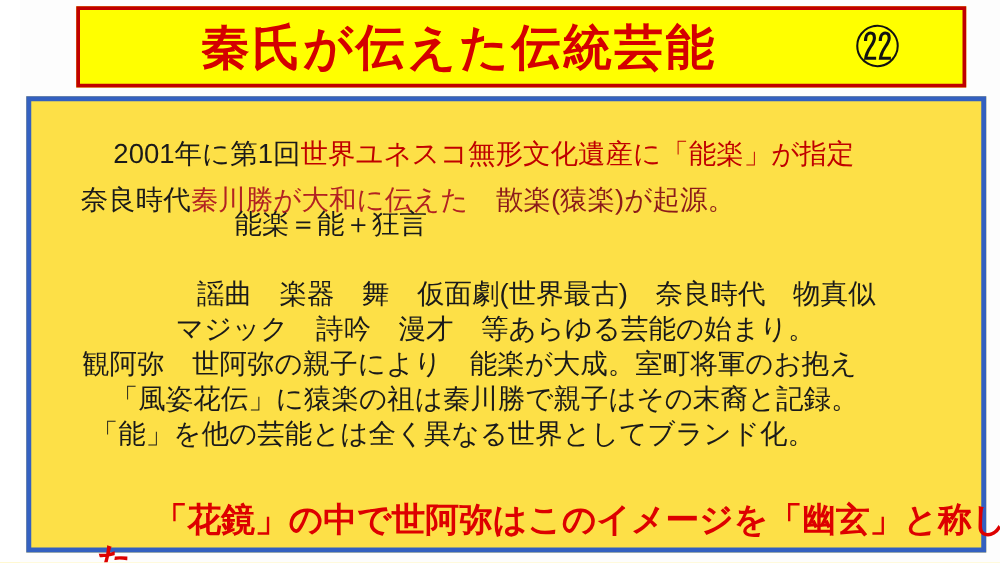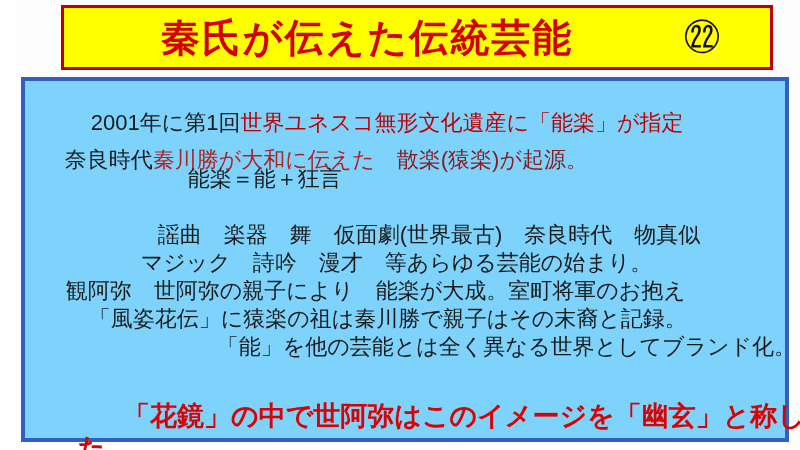--- a/index.html
+++ b/index.html
@@ -48,40 +48,40 @@
     font-weight: normal;
     line-height: 1;
   }
   
   .body-box {
     position: absolute;
     left: 5px;
     top: 77px;
     width: 760px;
     height: 357px;
-    background: #7dd3fc;
+    background: #fde047;
     border: 4px solid var(--body-border-blue, #3360C0);
   }
   .line {
     position: absolute;
     left: 0;
     width: 100%;
     font-size: 22px;
     line-height: 26px;
     white-space: pre-wrap;
     color: #1a1a1a;
   }
   .l1 { top: 3px;   padding-left: 29px; }
   .l2 { top: 40px;  padding-left: 3px; }
   .l3 { top: 59px;  padding-left: 126px; }
   .l4 { top: 115px; padding-left: 96px; }
   .l5 { top: 143px; padding-left: 79px; }
   .l6 { top: 171px; padding-left: 4px; }
   .l7 { top: 199px; padding-left: 27px; }
-  .l8 { top: 227px; padding-left: 11px; text-align: right; }
+  .l8 { top: 227px; padding-left: 11px; }
   .highlight-line {
     top: 287px;
     padding-left: 53px;
     font-size: 27px;
     font-weight: bold;
     line-height: 32px;
   }
   .seg { white-space: pre-wrap; }
 </style>
 </head>

